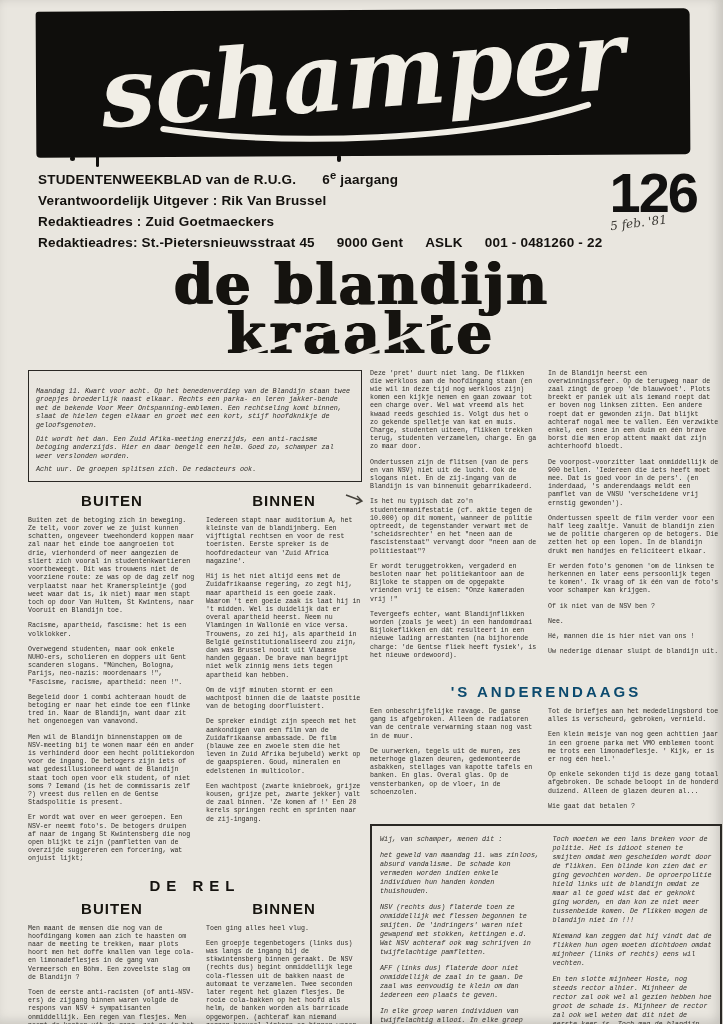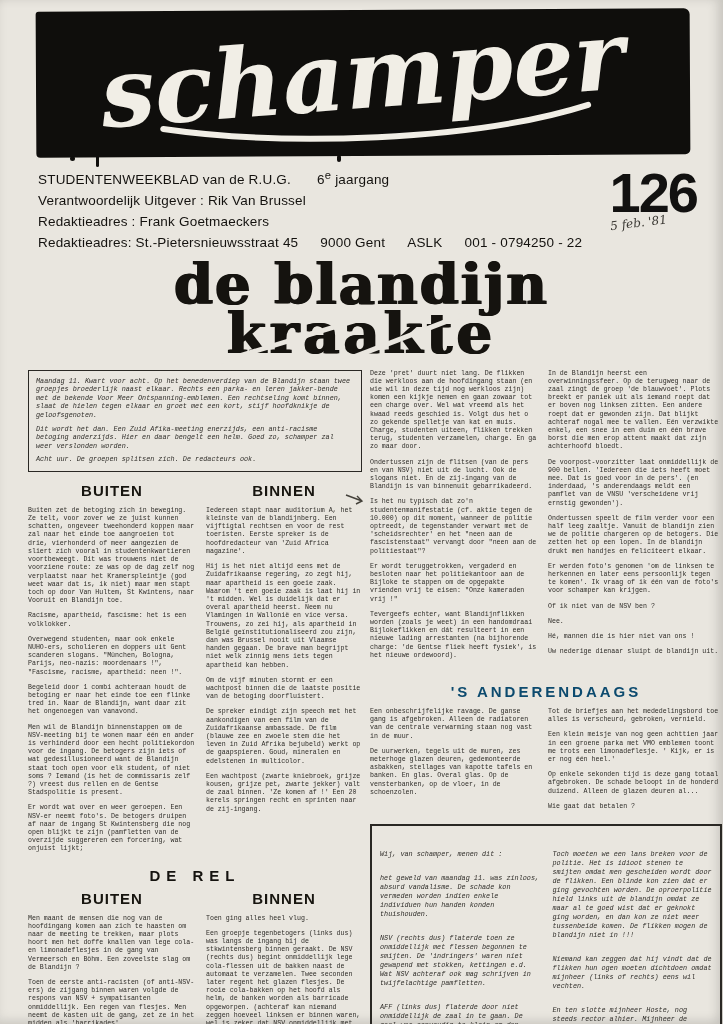--- a/index.html
+++ b/index.html
@@ -9,21 +9,21 @@
         overflow:hidden;color:#222;}
   
   .banner{position:relative;margin:10px 33px 2px 36px;height:146px;background:#0f0e0c;
           border-radius:3px 6px 5px 4px;transform:rotate(-.3deg);}
   .banner svg{width:100%;height:100%;}
   .drip{position:absolute;background:#0f0e0c;}
   .drip1{left:96px;top:154px;width:3px;height:13px;border-radius:2px 2px 3px 3px;}
   .drip2{left:70px;top:156px;width:5px;height:5px;border-radius:50%;}
   .drip3{left:337px;top:155px;width:4px;height:7px;border-radius:2px;}
   
-  .mast-info{margin:8px 8px 0 38px;font-weight:normal;font-size:13.5px;color:#14120f;line-height:21px;letter-spacing:.2px;}
+  .mast-info{margin:8px 8px 0 38px;font-weight:bold;font-size:13.5px;color:#14120f;line-height:21px;letter-spacing:.2px;}
   .jaargang{margin-left:26px;}
   .sp{display:inline-block;width:22px;}
   .issue-block{position:absolute;right:26px;top:168px;text-align:left;}
   .issue-number{font-size:56px;font-weight:bold;letter-spacing:-2px;color:#121110;line-height:50px;}
   .hand-date{font-family:"DejaVu Serif",serif;font-style:italic;font-size:12px;color:#3a3833;
              transform:rotate(-7deg);margin-top:-4px;}
   
   .headline{margin-top:6px;text-align:center;font-family:"DejaVu Serif",serif;font-weight:bold;
             color:#15130f;line-height:.92;}
   .hl1{font-size:56px;letter-spacing:2px;text-shadow:1px 0 0 #15130f,-1px 0 0 #15130f;}
@@ -34,28 +34,28 @@
   .c2{left:110px;top:26px;transform:rotate(-21deg);width:140px;}
   
   .bodycols{display:flex;gap:8px;padding:10px 0 0 28px;}
   .half-left{width:334px;flex:none;}
   .half-right{width:352px;flex:none;}
   .colrow{display:flex;gap:10px;}
   .col{flex:none;}
   .w1{width:168px;} .w2{width:156px;} .w3{width:168px;} .w4{width:174px;}
   .col p, .introbox p, .cb-col p{font-family:"Liberation Mono","DejaVu Sans Mono",monospace;
       font-size:6.6px;line-height:8.2px;margin:0 0 7px;color:#2e2c28;}
-  .introbox{border:1.5px solid #2a2824;padding:6px 7px 2px;margin-bottom:8px;}
+  .introbox{border:1.5px solid #2a2824;padding:16px 7px 2px;margin-bottom:8px;}
   .introbox p{font-style:italic;font-size:6.8px;line-height:8.6px;margin-bottom:5px;}
   .subhead{font-size:15px;font-weight:bold;letter-spacing:1px;color:#17150f;text-align:center;margin:2px 0 8px;}
   .rel-h{font-size:15px;font-weight:bold;letter-spacing:6px;text-align:center;color:#15130f;margin:6px 0 4px;}
   .ander-h{font-size:15px;font-weight:bold;letter-spacing:3px;text-align:center;color:#0c4a6e;margin:16px 0 8px;}
   .commentbox{border:2px solid #2a2824;padding:9px 8px 4px;display:flex;gap:13px;margin-top:6px;min-height:230px;}
   .cb-col{flex:1;}
-  .cb-col p{font-style:italic;font-size:6.8px;line-height:9px;margin-top:15px;}
+  .cb-col p{font-style:italic;font-size:6.8px;line-height:9px;}
   .pen-mark{position:absolute;left:344px;top:492px;}
 </style>
 </head>
 <body>
 
 <div class="page">
 
   <div class="banner">
     <svg viewBox="0 0 640 146">
       <text x="320" y="98" text-anchor="middle" font-family="DejaVu Serif, serif" font-size="96" font-style="italic" font-weight="bold" fill="#f1eee6" transform="rotate(-4 320 73)">schamper</text>
@@ -66,24 +66,24 @@
   <div class="drip drip2"></div>
   <div class="drip drip3"></div>
 
   <div class="mast-info">
     <div>
       <span>STUDENTENWEEKBLAD  van  de  R.U.G.</span><span class="jaargang"><span>6</span><sup>e</sup> <span>jaargang</span></span>
     </div>
     <div>Verantwoordelijk Uitgever : Rik Van Brussel</div>
     <div>
       <span>Redaktieadres :</span>
-      <span>Frank  Goetmaeckers</span>
+      <span>Zuid  Goetmaeckers</span>
     </div>
     <div>
-      <span>Redaktieadres: St.-Pietersnieuwsstraat 45</span><span class="sp"></span><span>9000  Gent</span><span class="sp"></span><span>ASLK</span><span class="sp"></span><span>001 - 0794250 - 22</span>
+      <span>Redaktieadres: St.-Pietersnieuwsstraat 45</span><span class="sp"></span><span>9000  Gent</span><span class="sp"></span><span>ASLK</span><span class="sp"></span><span>001 - 0481260 - 22</span>
     </div>
   </div>
 
   <div class="issue-block">
     <div class="issue-number">126</div>
     <div class="hand-date">5 feb. '81</div>
   </div>
 
   <div class="headline">
     <div class="hl1">de blandijn</div>

